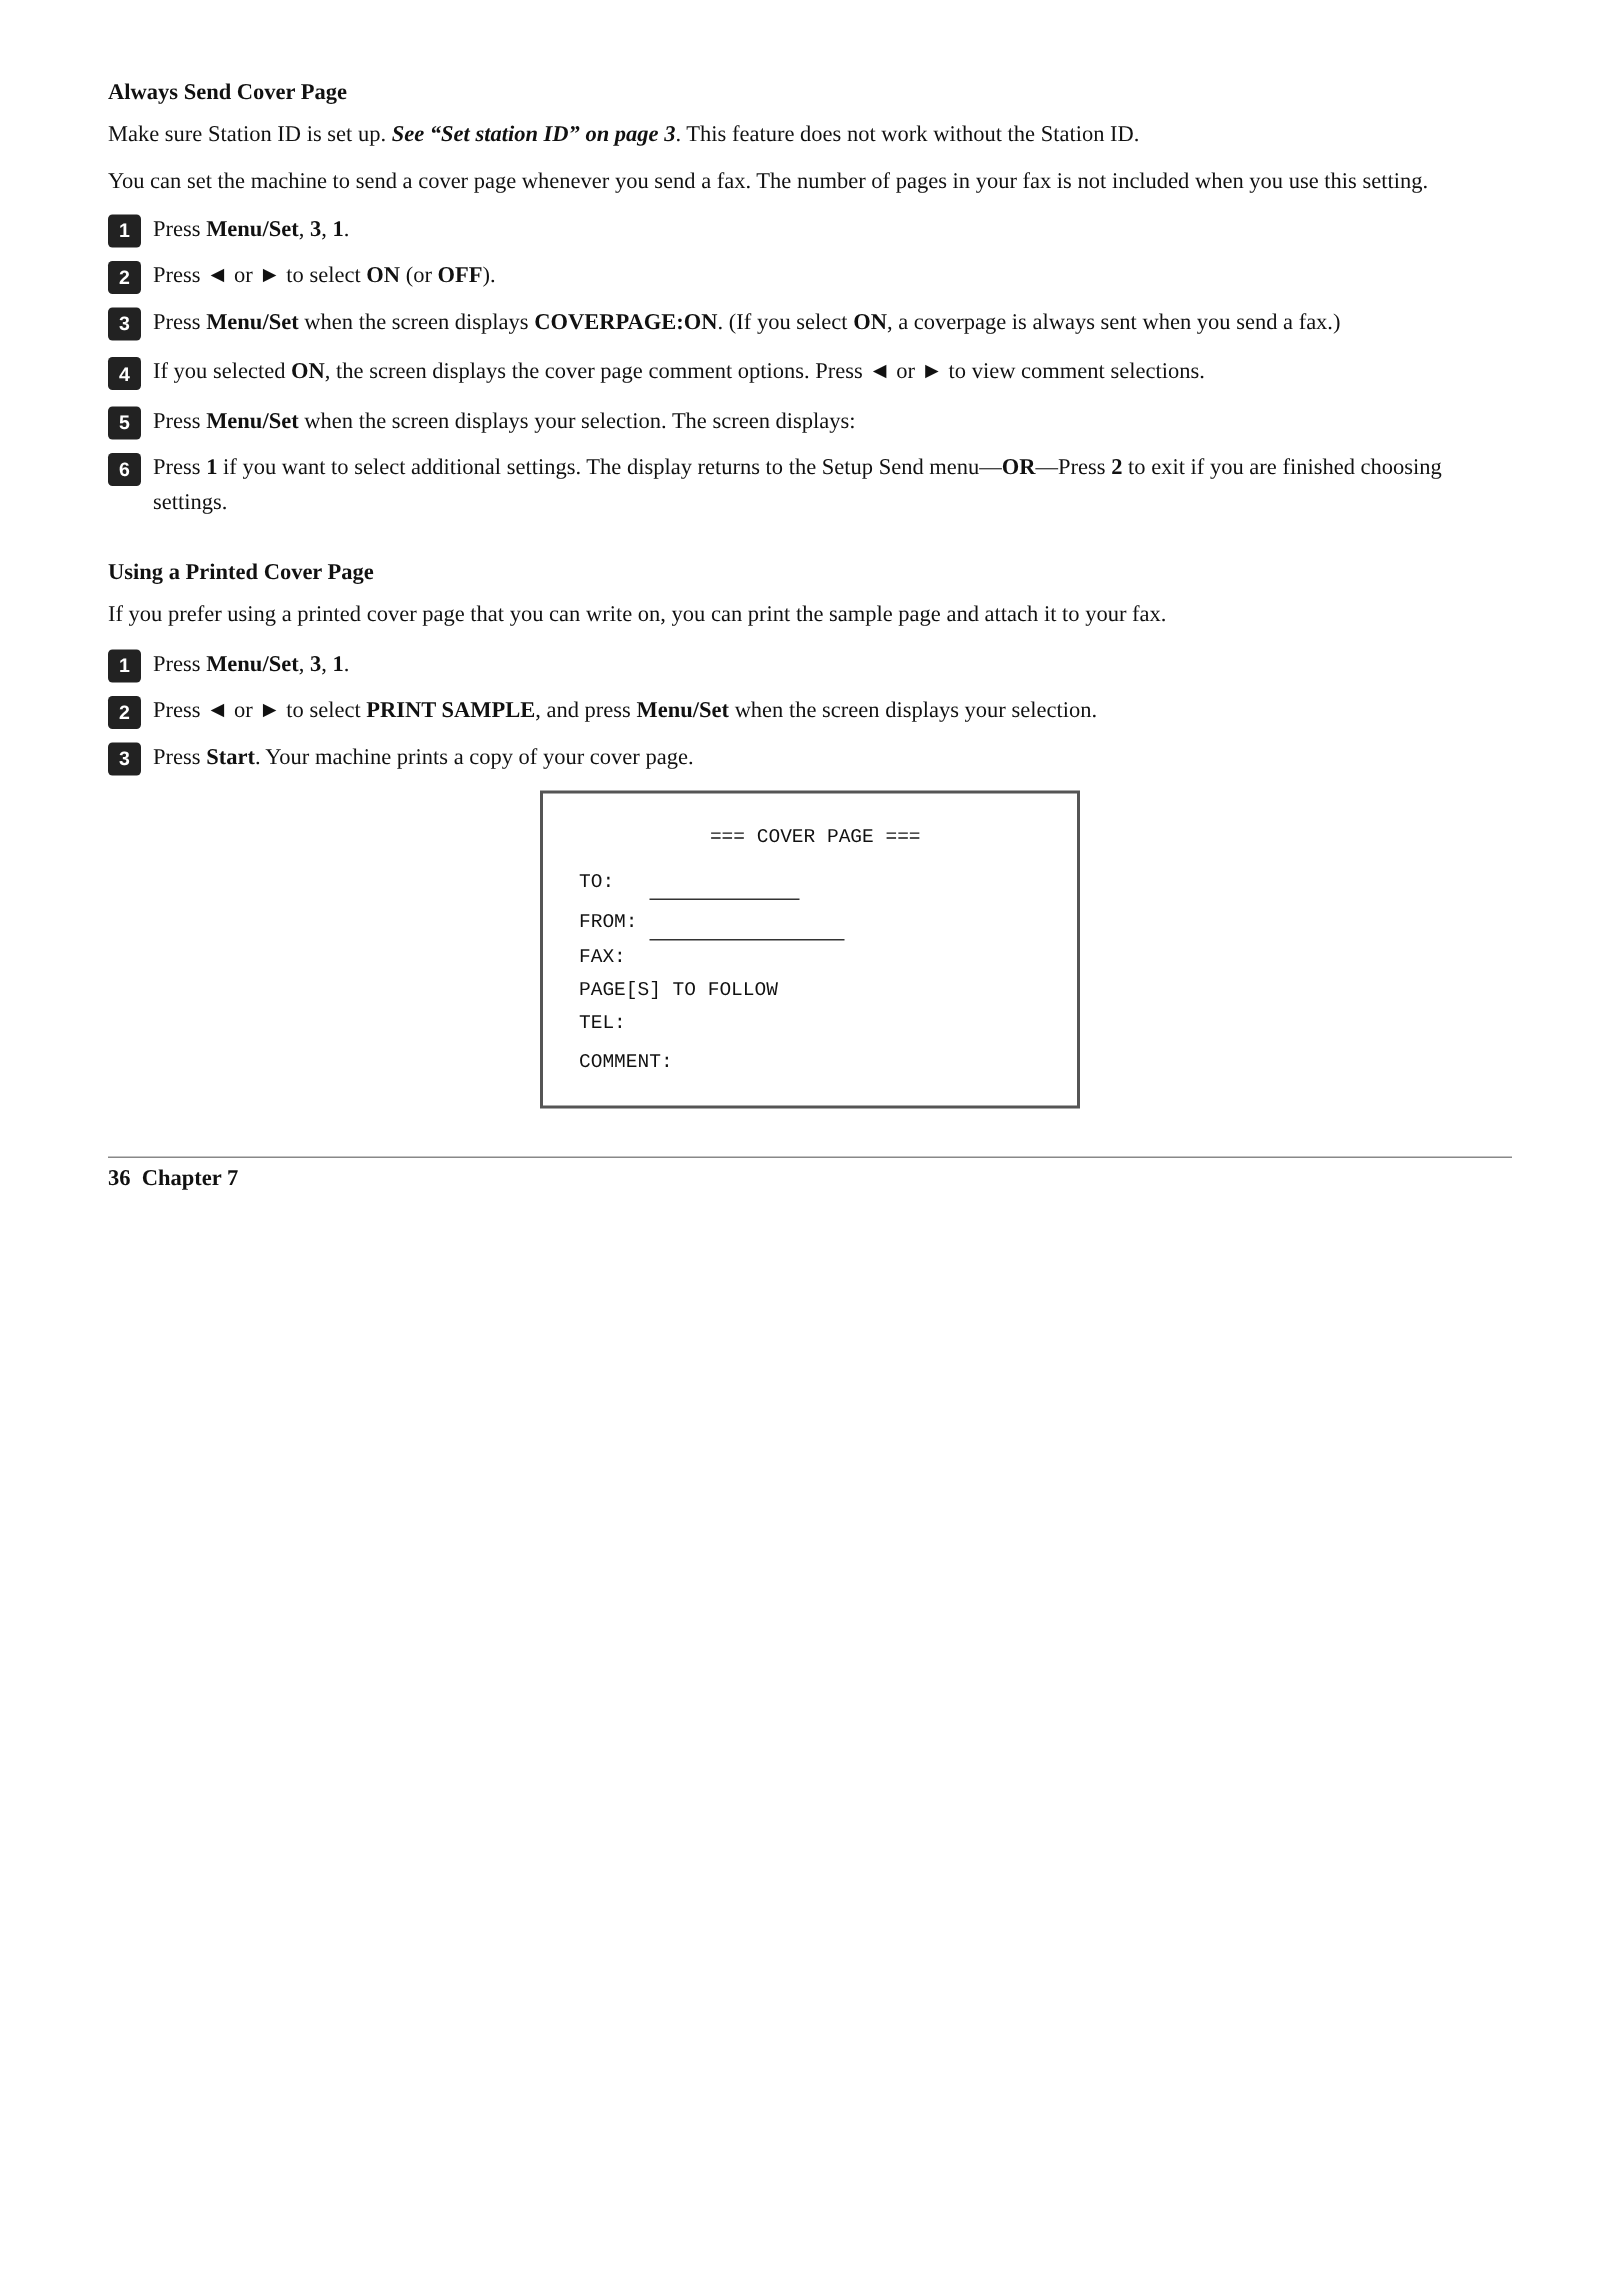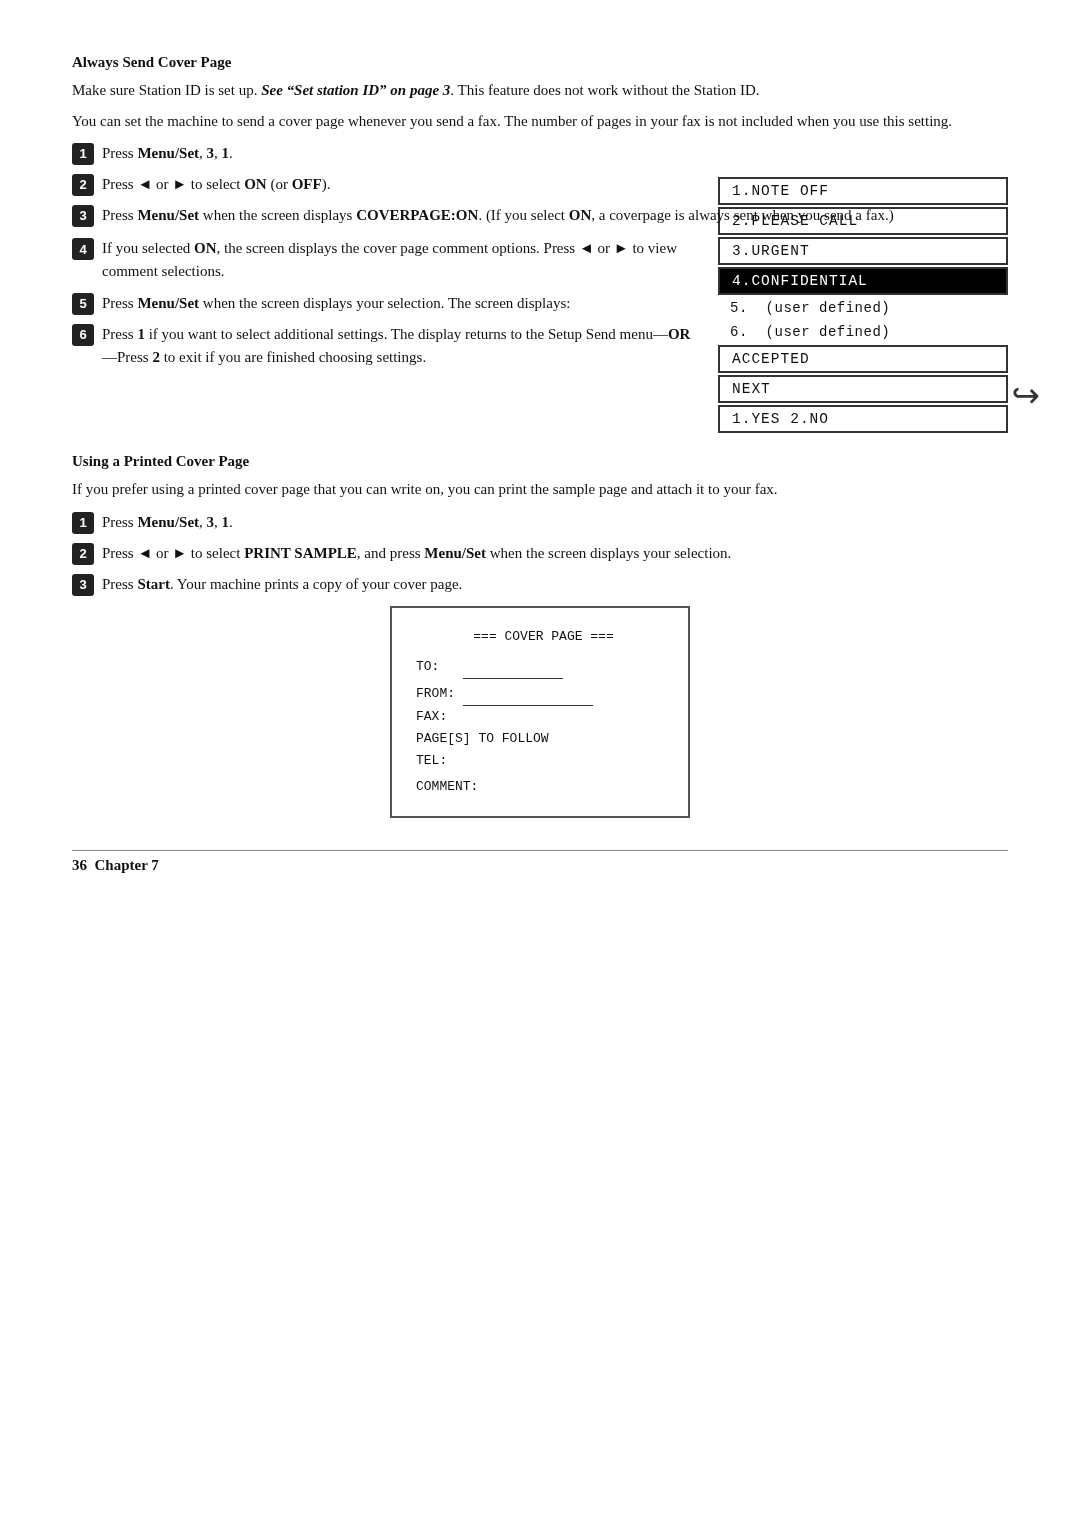--- a/index.html
+++ b/index.html
@@ -80,21 +80,21 @@
       white-space: nowrap;
       letter-spacing: 0.5px;
     }
     .section-gap { margin-bottom: 18px; }
     .clearfix::after { content: ''; display: table; clear: both; }
     .cover-page-box {
       border: 2px solid #555;
       padding: 18px 17px 18px 24px;
       font-family: 'Courier New', Courier, monospace;
       font-size: 13px;
-      width: 300px;
+      width: 360px;
       margin: 3px auto 0 auto;
       line-height: 1.7;
     }
     .cover-page-box .cover-title {
       text-align: center;
       margin-bottom: 8px;
     }
     .cover-page-box .cover-underline {
       border-bottom: 1px solid #333;
       display: inline-block;
@@ -145,34 +145,20 @@
       <span class="step-num">2</span>
       <span class="step-text">Press ◄ or ► to select <b>ON</b> (or <b>OFF</b>).</span>
     </li>
     <li>
       <span class="step-num">3</span>
       <span class="step-text">Press <b>Menu/Set</b> when the screen displays <b>COVERPAGE:ON</b>. (If you select <b>ON</b>, a coverpage is always sent when you send a fax.)</span>
     </li>
   </ul>
 
   <div class="clearfix section-gap">
-    <div class="screen-display">
-      <div class="lcd-box">1.NOTE OFF</div>
-      <div class="lcd-box">2.PLEASE CALL</div>
-      <div class="lcd-box">3.URGENT</div>
-      <div class="lcd-box highlighted">4.CONFIDENTIAL</div>
-      <div class="lcd-box-plain">5.&nbsp; (user defined)</div>
-      <div class="lcd-box-plain">6.&nbsp; (user defined)</div>
-      <div class="lcd-box">ACCEPTED</div>
-      <div style="position:relative; margin-bottom:2px;">
-        <div class="lcd-box">NEXT</div>
-        <div class="lcd-box">1.YES 2.NO</div>
-        <div style="position:absolute; right:-32px; top:4px; font-size:34px; color:#333; line-height:1;">↪</div>
-      </div>
-    </div>
 
     <div class="step4-container">
       <span class="step-num">4</span>
       <span class="step4-text">
         If you selected <b>ON</b>, the screen displays the cover page comment options. Press ◄ or ► to view comment selections.
       </span>
     </div>
 
     <ul class="step-list">
       <li>

